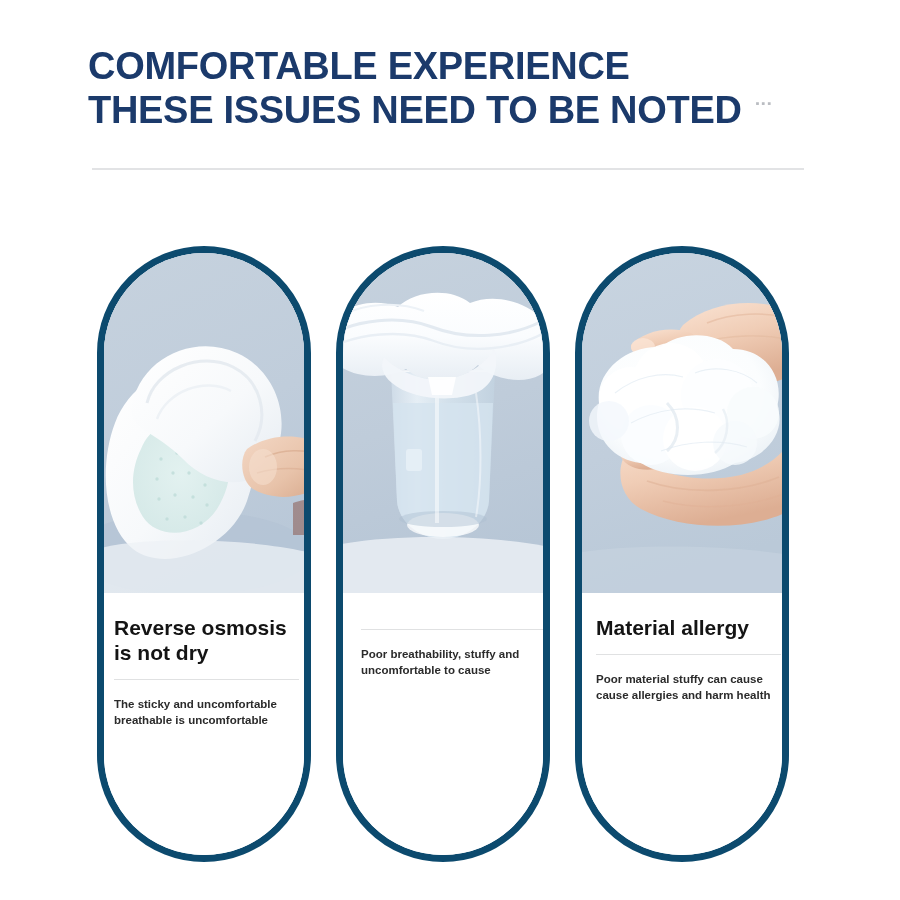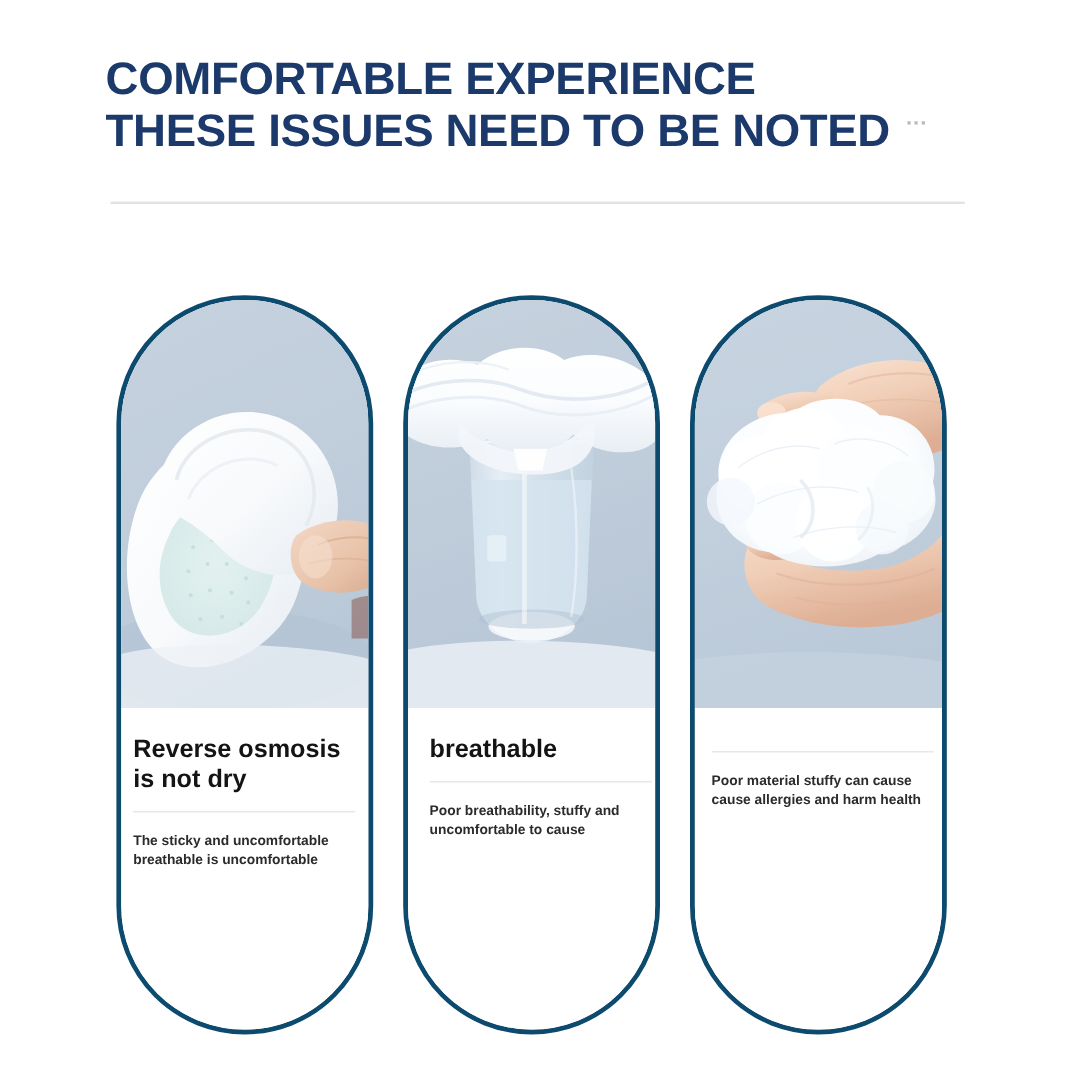--- a/index.html
+++ b/index.html
@@ -71,21 +71,21 @@
     width: 692px;
     height: 616px;
     display: flex;
     justify-content: space-between;
   }
 
   .card {
     position: relative;
     width: 214px;
     height: 616px;
-    border: 4px solid #0c4a6e;
+    border: 7px solid #0c4a6e;
     border-radius: 107px;
     overflow: hidden;
     background: #ffffff;
   }
 
   
   .card-photo {
     position: relative;
     width: 100%;
     height: 340px;
@@ -284,21 +284,20 @@
           <path d="M-8 96 C 22 80, 66 76, 98 88 C 134 102, 178 96, 208 80" fill="none" stroke="#e9eff5" stroke-width="2.4"></path>
           <path d="M2 64 C 28 50, 62 48, 88 58" fill="none" stroke="#edf2f7" stroke-width="2"></path>
 
           <path d="M92 124 L 120 124 L 116 142 L 96 142 Z" fill="#ffffff" opacity="0.9"></path>
 
           <path d="M0 292 C 60 280, 156 282, 214 294 L 214 340 L 0 340 Z" fill="#edf1f6" opacity="0.8"></path>
         </svg>
       </div>
       <div class="card-body">
         <div class="card-title">
-          <div>breathable</div>
         </div>
         <div class="card-rule"></div>
         <div class="card-desc">
           <div>Poor breathability, stuffy and</div>
           <div>uncomfortable to cause</div>
         </div>
       </div>
     </div>
 
     <div class="card card-3">
@@ -362,20 +361,23 @@
             </g>
 
             <path d="M92 150 C 106 164, 106 186, 92 198" stroke="#dfe8f0" stroke-width="3" fill="none" opacity="0.7"></path>
             <path d="M148 156 C 156 170, 152 190, 140 200" stroke="#e3ebf2" stroke-width="2.5" fill="none" opacity="0.6"></path>
           </g>
 
           <path d="M0 300 C 60 290, 156 292, 214 302 L 214 340 L 0 340 Z" fill="#c9d5e1" opacity="0.5"></path>
         </svg>
       </div>
       <div class="card-body">
+        <div class="card-title">
+          <div>Material allergy</div>
+        </div>
         <div class="card-rule"></div>
         <div class="card-desc">
           <div>Poor material stuffy can cause</div>
           <div>cause allergies and harm health</div>
         </div>
       </div>
     </div>
 
   </div>
 </div>

